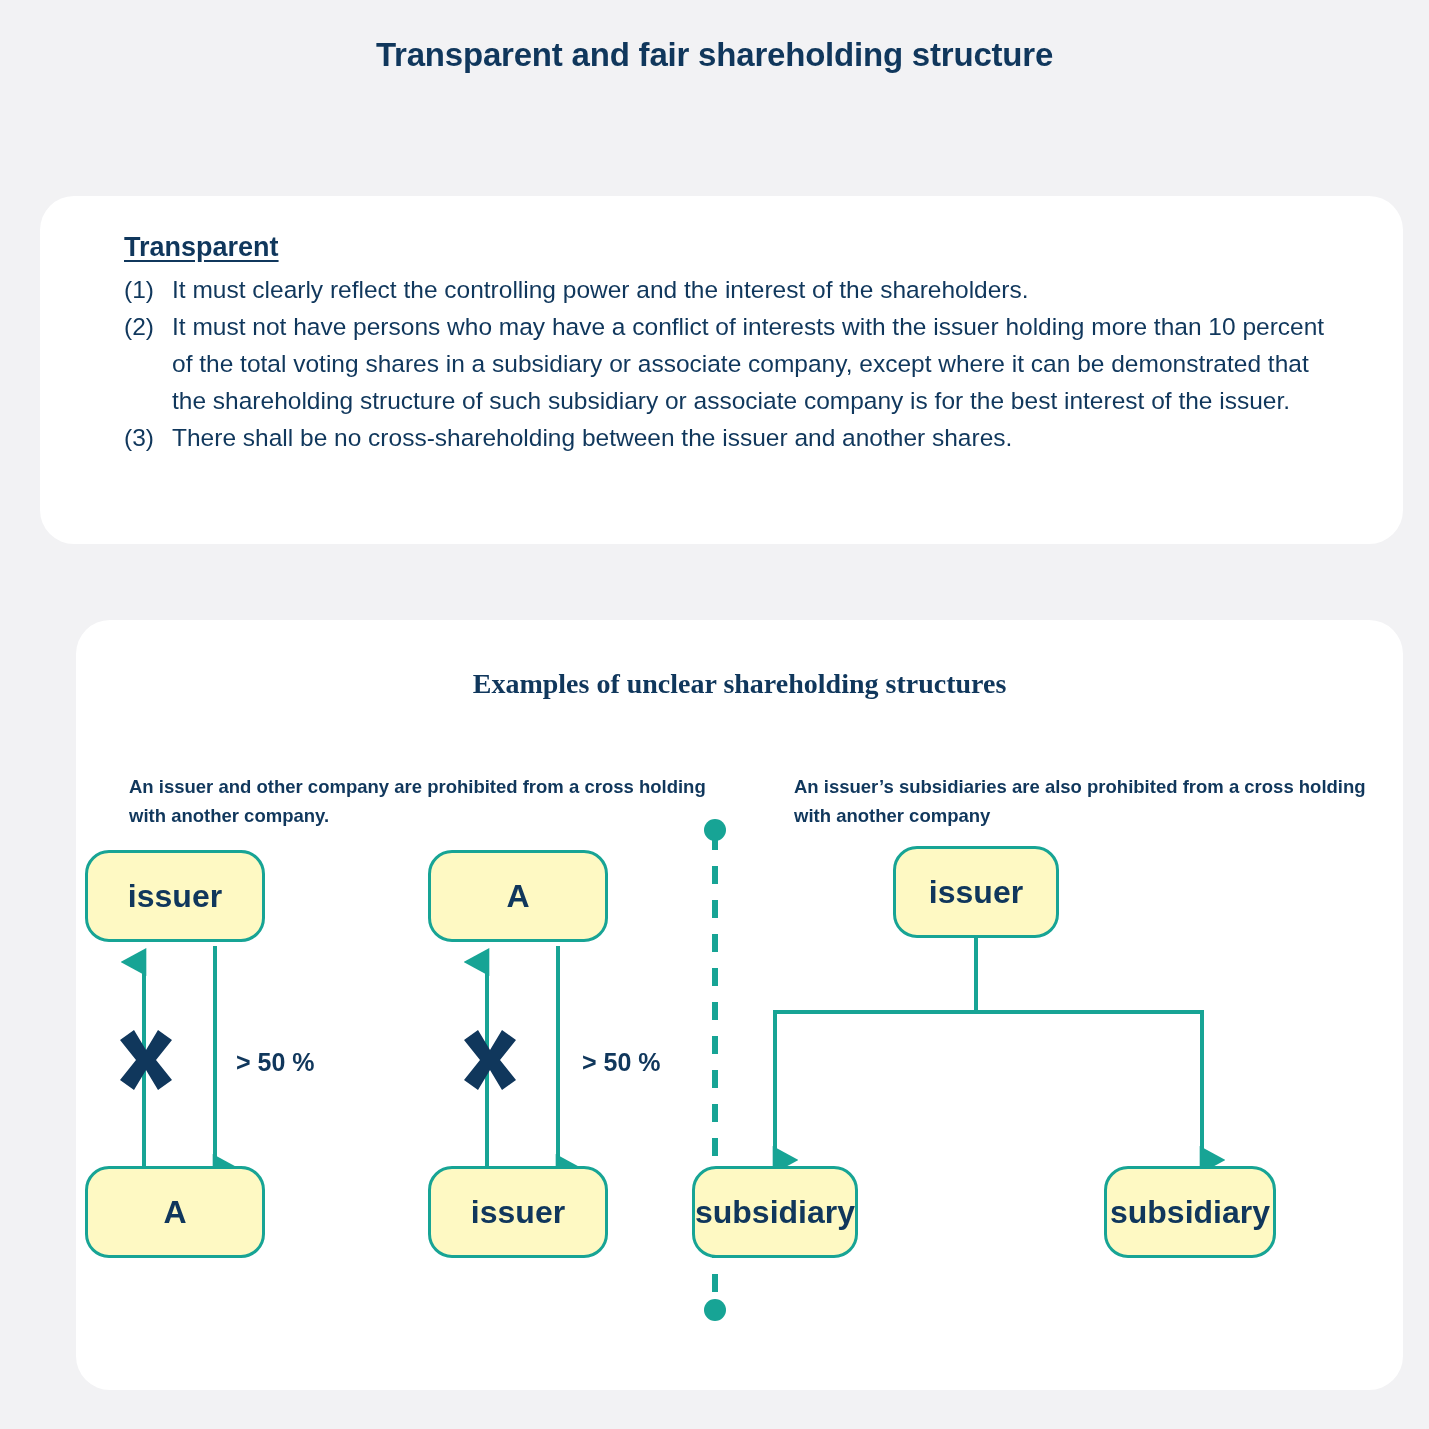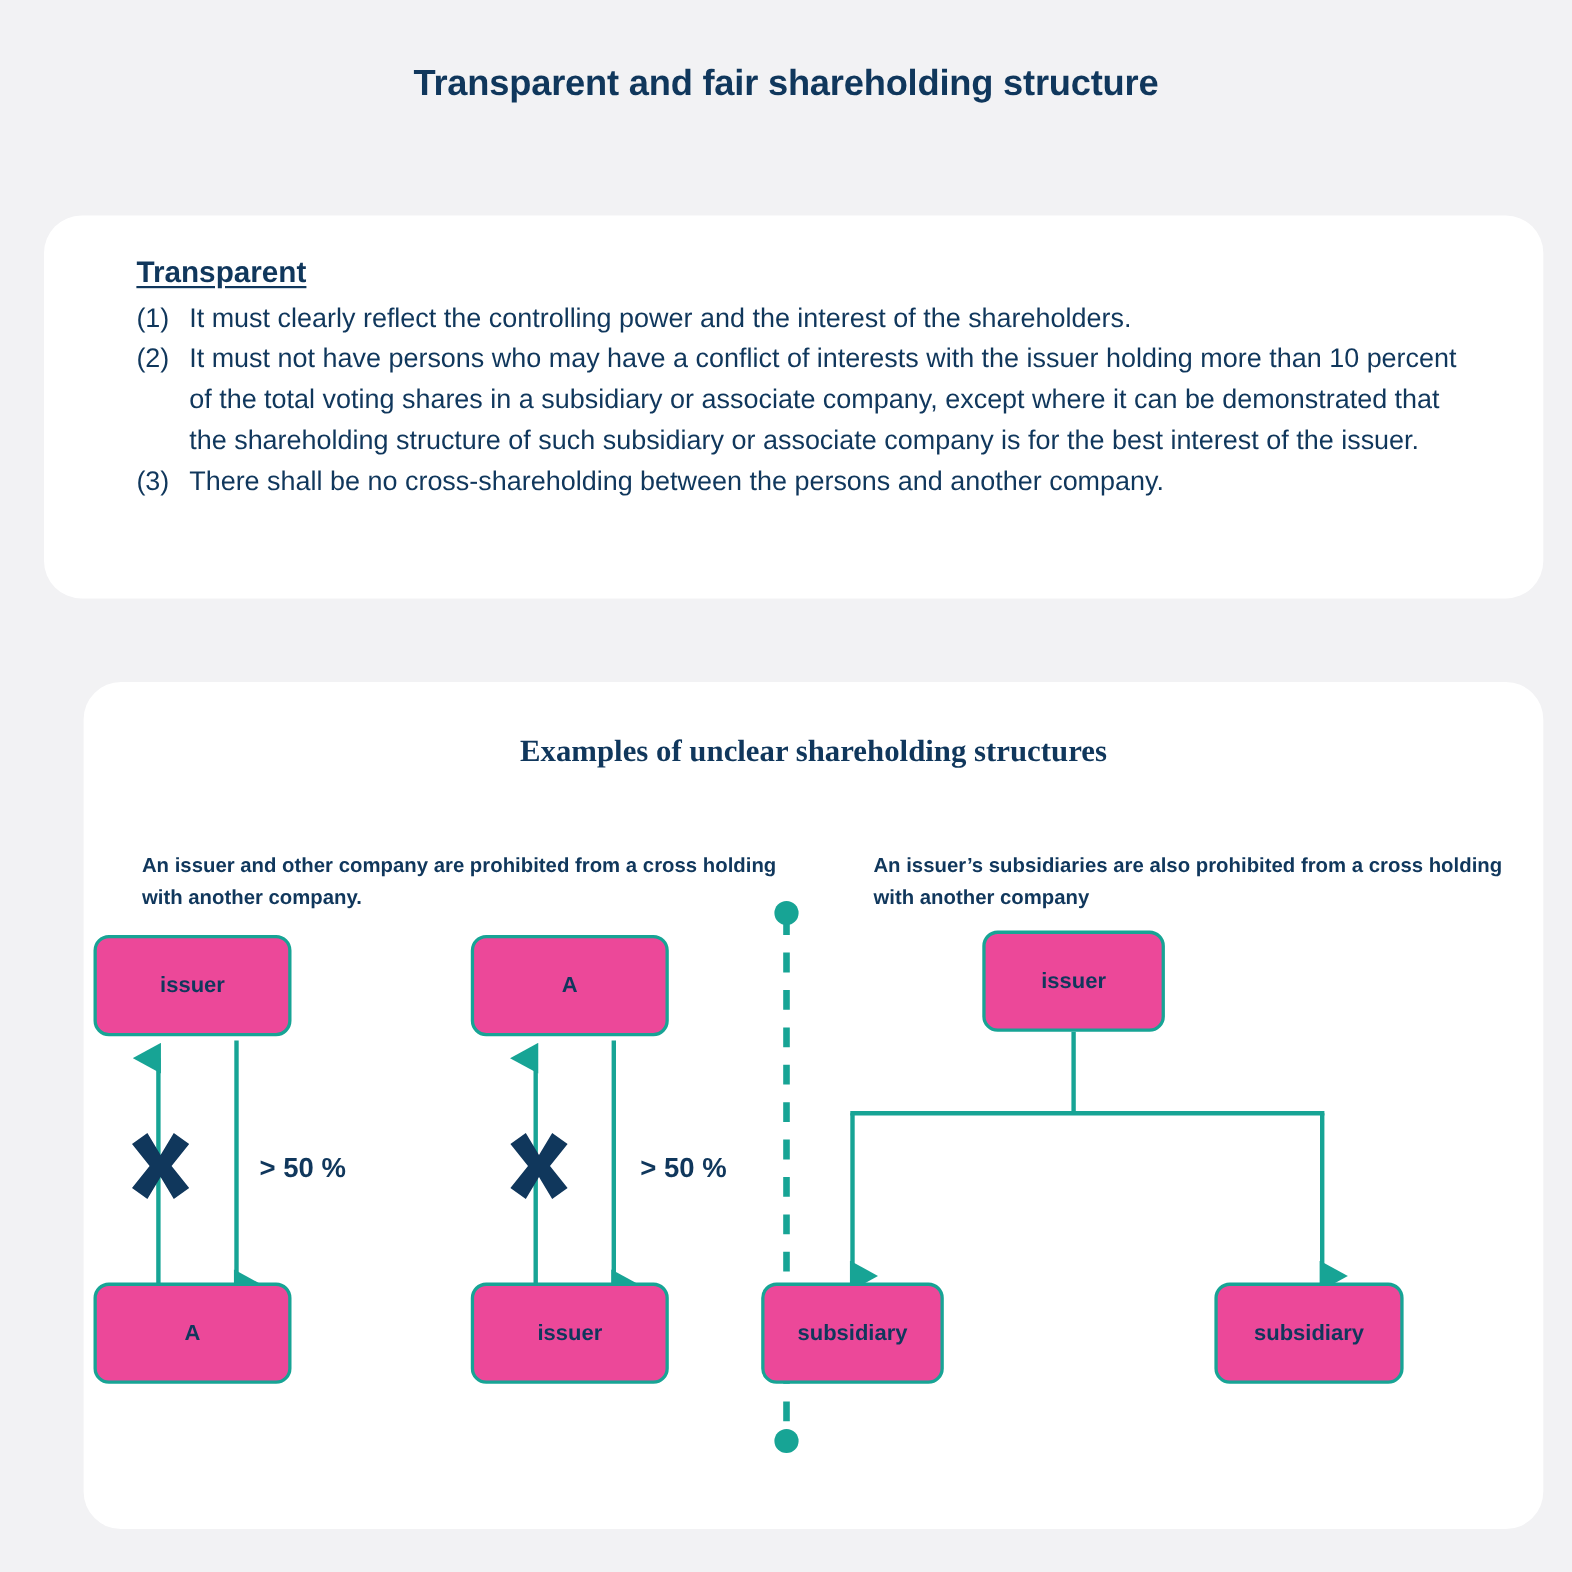--- a/index.html
+++ b/index.html
@@ -14,21 +14,21 @@
     color: #0d2b4e;
     position: relative;
     overflow: hidden;
   }
   .page-title {
     text-align: center;
     font-size: 33px;
     font-weight: bold;
     color: #10375c;
     letter-spacing: -0.2px;
-    padding-top: 56px;
+    padding-top: 36px;
   }
 
   
   .card {
     background: #ffffff;
     border-radius: 34px;
   }
   .principles-card {
     position: absolute;
     left: 40px;
@@ -84,26 +84,26 @@
     line-height: 29px;
     color: #10375c;
   }
   .caption-left { left: 9px; top: 152px; width: 600px; margin-left: 44px; }
   .caption-right { left: 718px; top: 152px; width: 600px; }
 
   
   .node {
     position: absolute;
     border: 3.5px solid #17a495;
-    border-radius: 14px;
-    background: #ec4899;
+    border-radius: 24px;
+    background: #fef9c3;
     display: flex;
     align-items: center;
     justify-content: center;
-    font-size: 20px;
+    font-size: 32px;
     font-weight: bold;
     color: #10375c;
     box-sizing: border-box;
   }
   .diagram-area {
     position: absolute;
     left: 0; top: 0; right: 0; bottom: 0;
   }
   svg.wires {
     position: absolute;
@@ -139,21 +139,21 @@
       <div class="principle-text">It must clearly reflect the controlling power and the interest of the shareholders.</div>
     </div>
 
     <div class="principle-row">
       <div class="principle-num">(2)</div>
       <div class="principle-text">It must not have persons who may have a conflict of interests with the issuer holding more than 10 percent of the total voting shares in a subsidiary or associate company, except where it can be demonstrated that the shareholding structure of such subsidiary or associate company is for the best interest of the issuer.</div>
     </div>
 
     <div class="principle-row">
       <div class="principle-num">(3)</div>
-      <div class="principle-text">There shall be no cross-shareholding between the persons and another company.</div>
+      <div class="principle-text">There shall be no cross-shareholding between the issuer and another shares.</div>
     </div>
   </div>
 </div>
 
 <div class="card examples-card">
   <div class="examples-title">Examples of unclear shareholding structures</div>
 
   <div class="col-caption caption-left">An issuer and other company are prohibited from a cross holding with another company.</div>
   <div class="col-caption caption-right">An issuer’s subsidiaries are also prohibited from a cross holding with another company</div>
 

